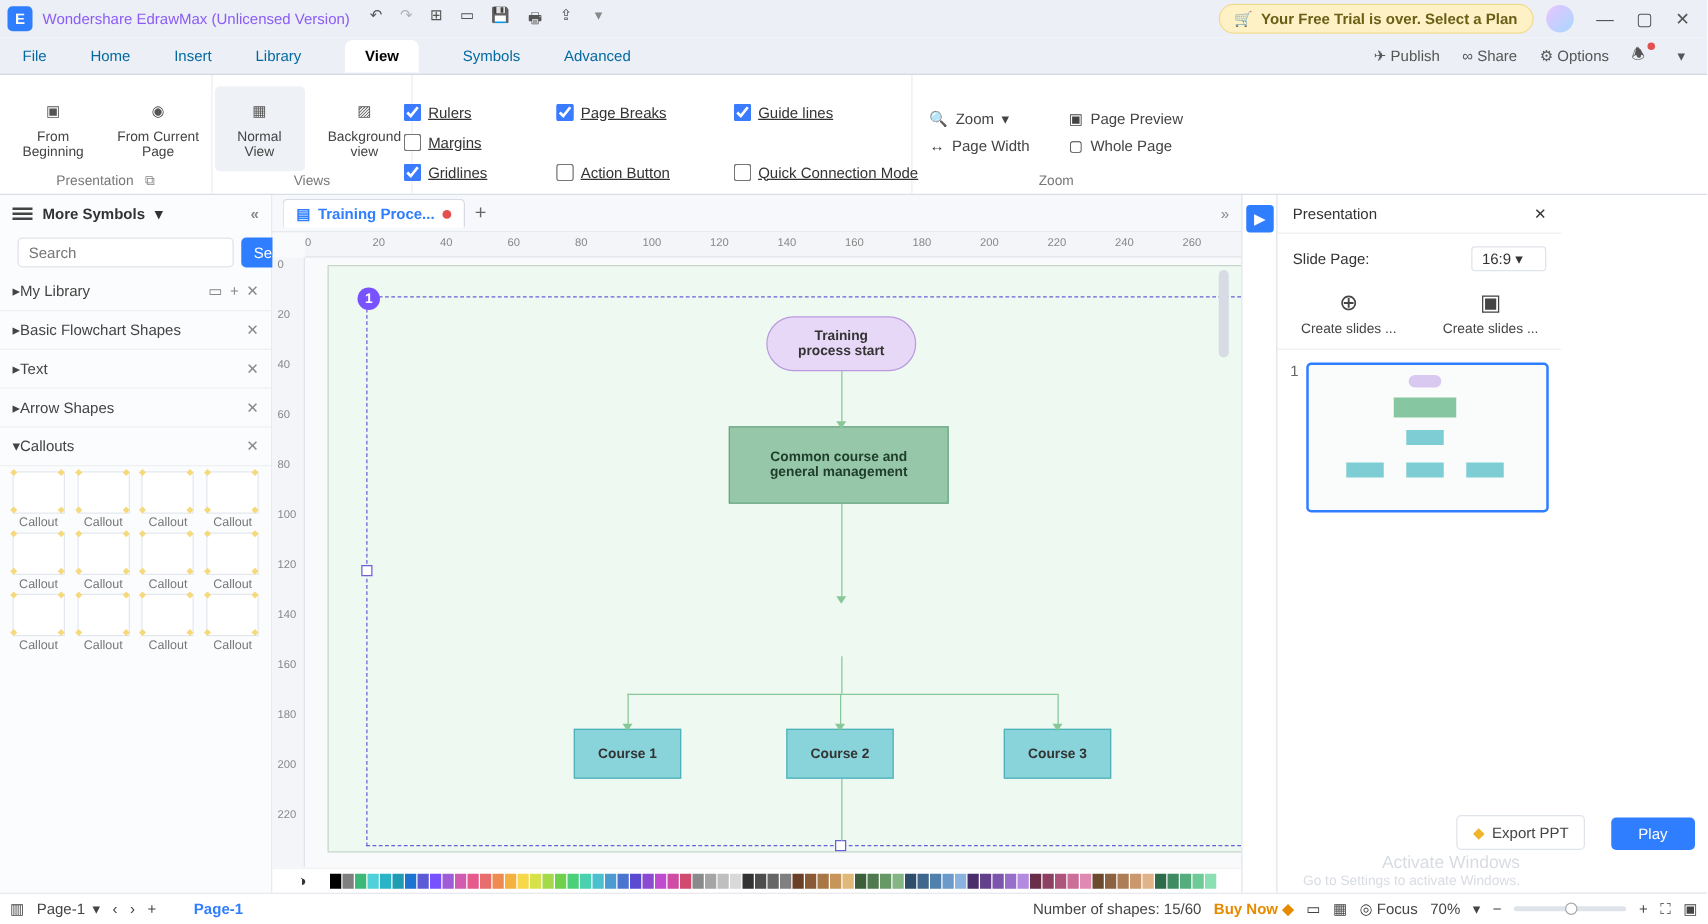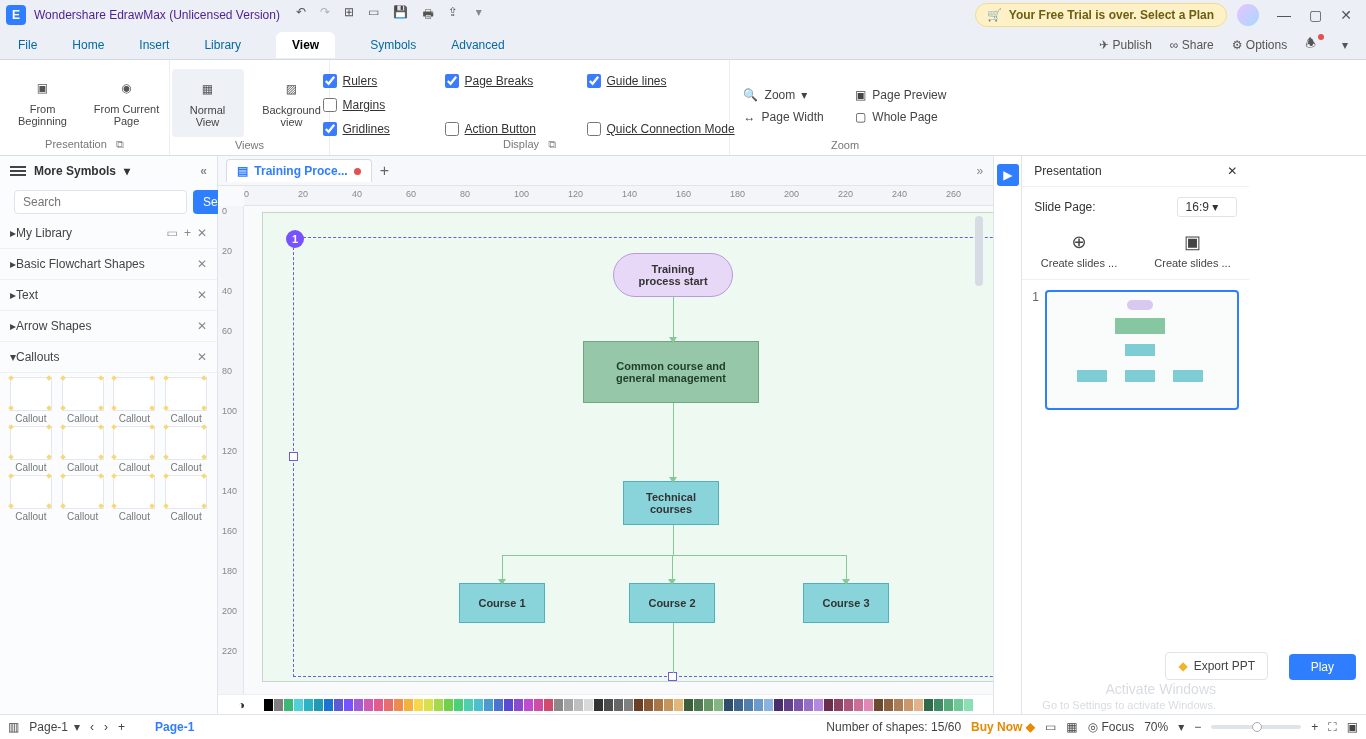--- a/index.html
+++ b/index.html
@@ -1,21 +1,21 @@
 <!DOCTYPE html>
 <html><head>
 <meta charset="utf-8">
 <style>
   * { box-sizing: border-box; margin: 0; padding: 0; font-family: -apple-system, BlinkMacSystemFont, "Segoe UI", Arial, sans-serif; }
   body { width: 1366px; height: 739px; overflow: hidden; background: #fff; font-size: 12px; color: #333; }
 
   
   .titlebar { height: 30px; background: #eceff5; display: flex; align-items: center; padding: 0 6px; }
   .titlebar .logo { width: 20px; height: 20px; background: #2f7eff; border-radius: 4px; display: flex; align-items: center; justify-content: center; color: #fff; font-weight: bold; margin-right: 8px; font-size: 12px; }
-  .titlebar .title { color: #4c1d95; }
+  .titlebar .title { color: #8b5cf6; }
   .titlebar .spacer { flex: 1; }
   .titlebar .qa { display: flex; gap: 14px; padding: 0 16px; color: #555; }
   .titlebar .caret { margin-left: 4px; color: #888; }
   .trial-pill { background: #fff1c6; border: 1px solid #f0dc90; border-radius: 14px; padding: 4px 12px; color: #6b5f16; font-size: 12px; display: flex; align-items: center; gap: 6px; }
   .avatar { width: 22px; height: 22px; border-radius: 50%; background: linear-gradient(135deg,#e8c4ff,#a7d8ff); margin: 0 10px; }
   .winbtns { display: flex; gap: 18px; padding: 0 8px; color: #555; font-size: 14px; }
 
   
   .menubar { height: 30px; background: #eceff5; display: flex; align-items: center; padding: 0 18px; gap: 35px; border-bottom: 1px solid #d3d9e4; }
   .menubar .menuitem { color: #0369a1; cursor: pointer; }
@@ -229,23 +229,20 @@
         <label class="chk">
             <input type="checkbox" style="">
             <span>Action Button</span>
           </label>
         <label class="chk">
             <input type="checkbox" style="">
             <span>Quick Connection Mode</span>
           </label>
       </div>
     </div>
-    <div class="rg-label">
-      <span>Display</span> &nbsp; <span class="popout">⧉</span>
-    </div>
   </div>
 
   <div class="ribbon-group" style="width:230px; border-right:none">
     <div class="rg-body">
       <div class="zoomcol">
         <div class="zoombtn"><span>🔍</span><span>Zoom</span>▾</div>
         <div class="zoombtn">
             <span>▣</span>
             <span>Page Preview</span>
           </div>
@@ -448,22 +445,20 @@
           <div class="badge">1</div>
           <div class="handle hl"></div>
 
           <div class="handle hb"></div>
         </div>
 
         <div class="node procnode" style="white-space:pre-line">Common course and
 general management</div>
         <div class="node startnode" style="white-space:pre-line">Training
 process start</div>
-        <div class="node technode" style="white-space:pre-line">Technical
-courses</div>
         <div class="node coursenode c1">Course 1</div>
         <div class="node coursenode c2">Course 2</div>
         <div class="node coursenode c3">Course 3</div>
 
         <div class="edge ev" style="left:410px; top:84px; height:44px"></div>
         <div class="arrow" style="left:406px; top:124px"></div>
         <div class="edge ev" style="left:410px; top:190px; height:78px"></div>
         <div class="arrow" style="left:406px; top:264px"></div>
         <div class="edge ev" style="left:410px; top:312px; height:30px"></div>
         <div class="edge eh" style="left:239px; top:342px; width:344px"></div>

